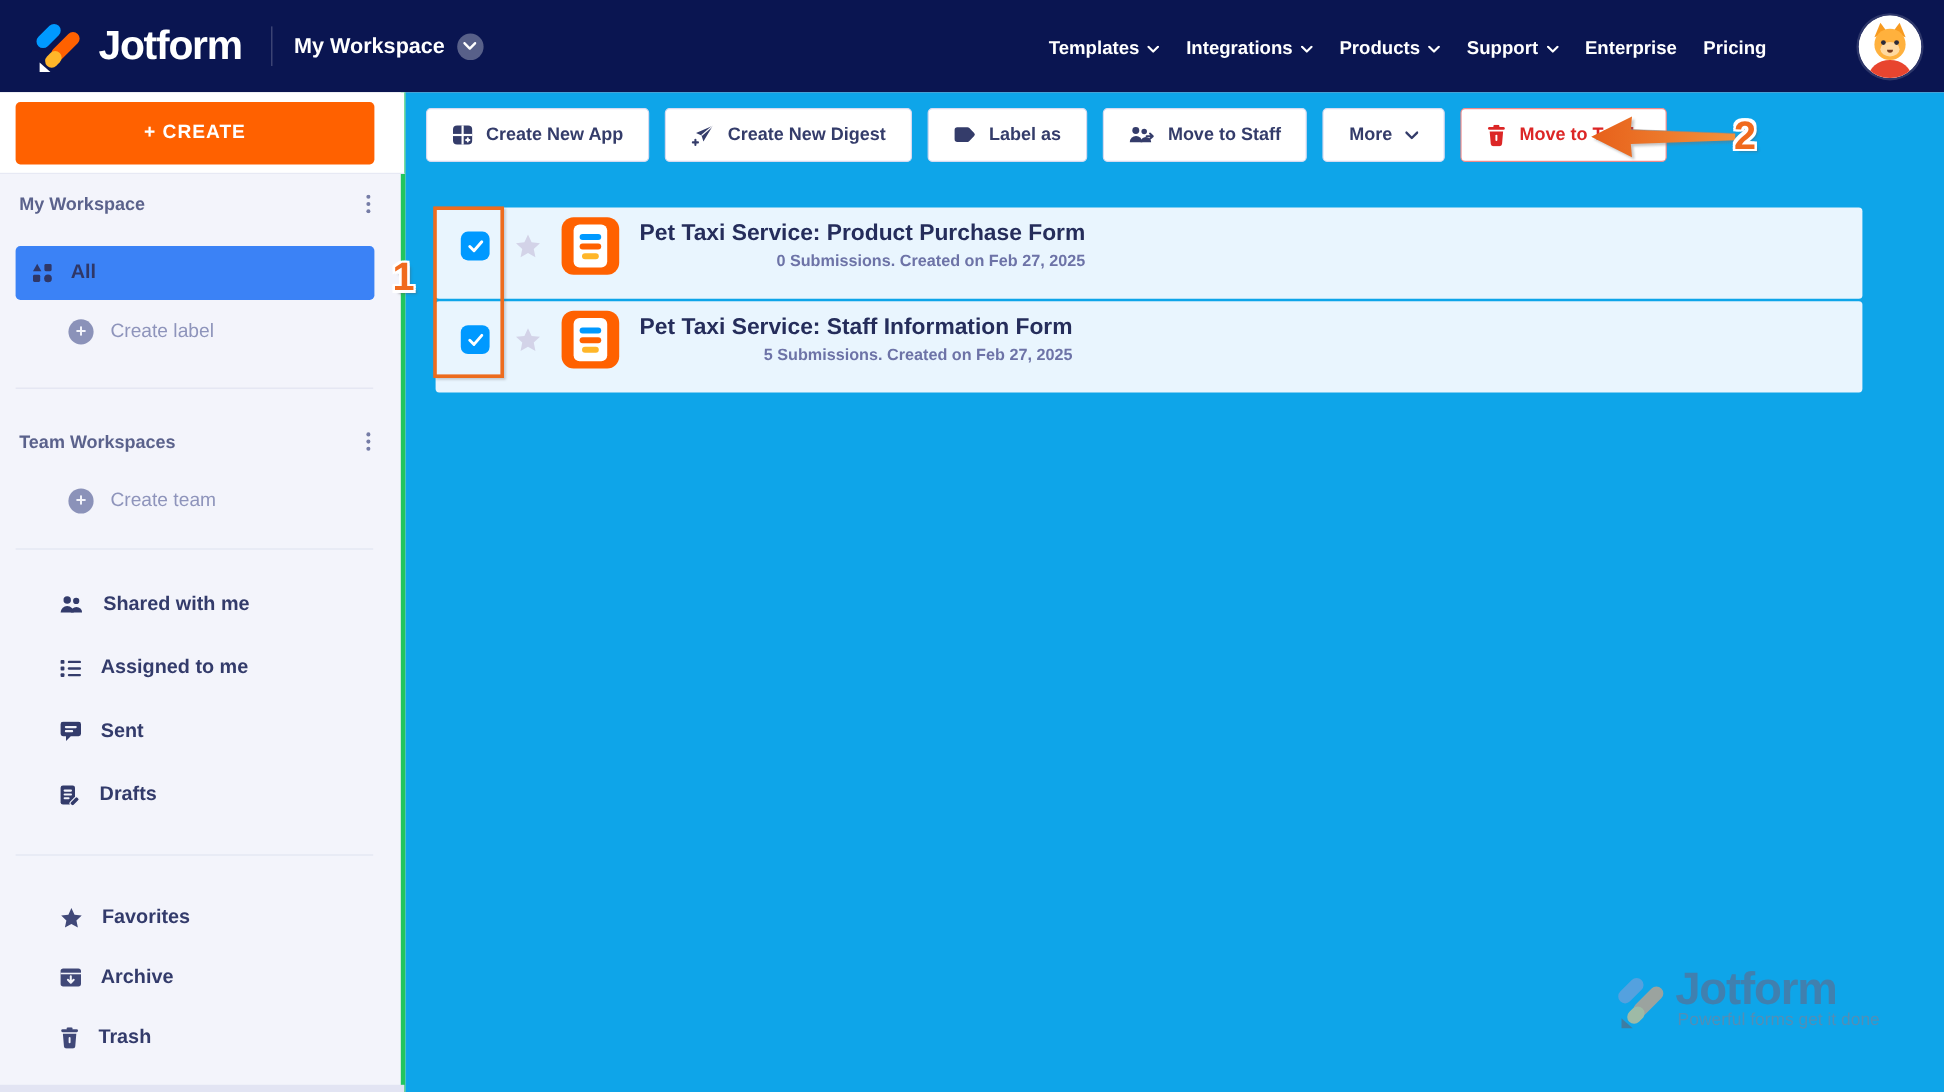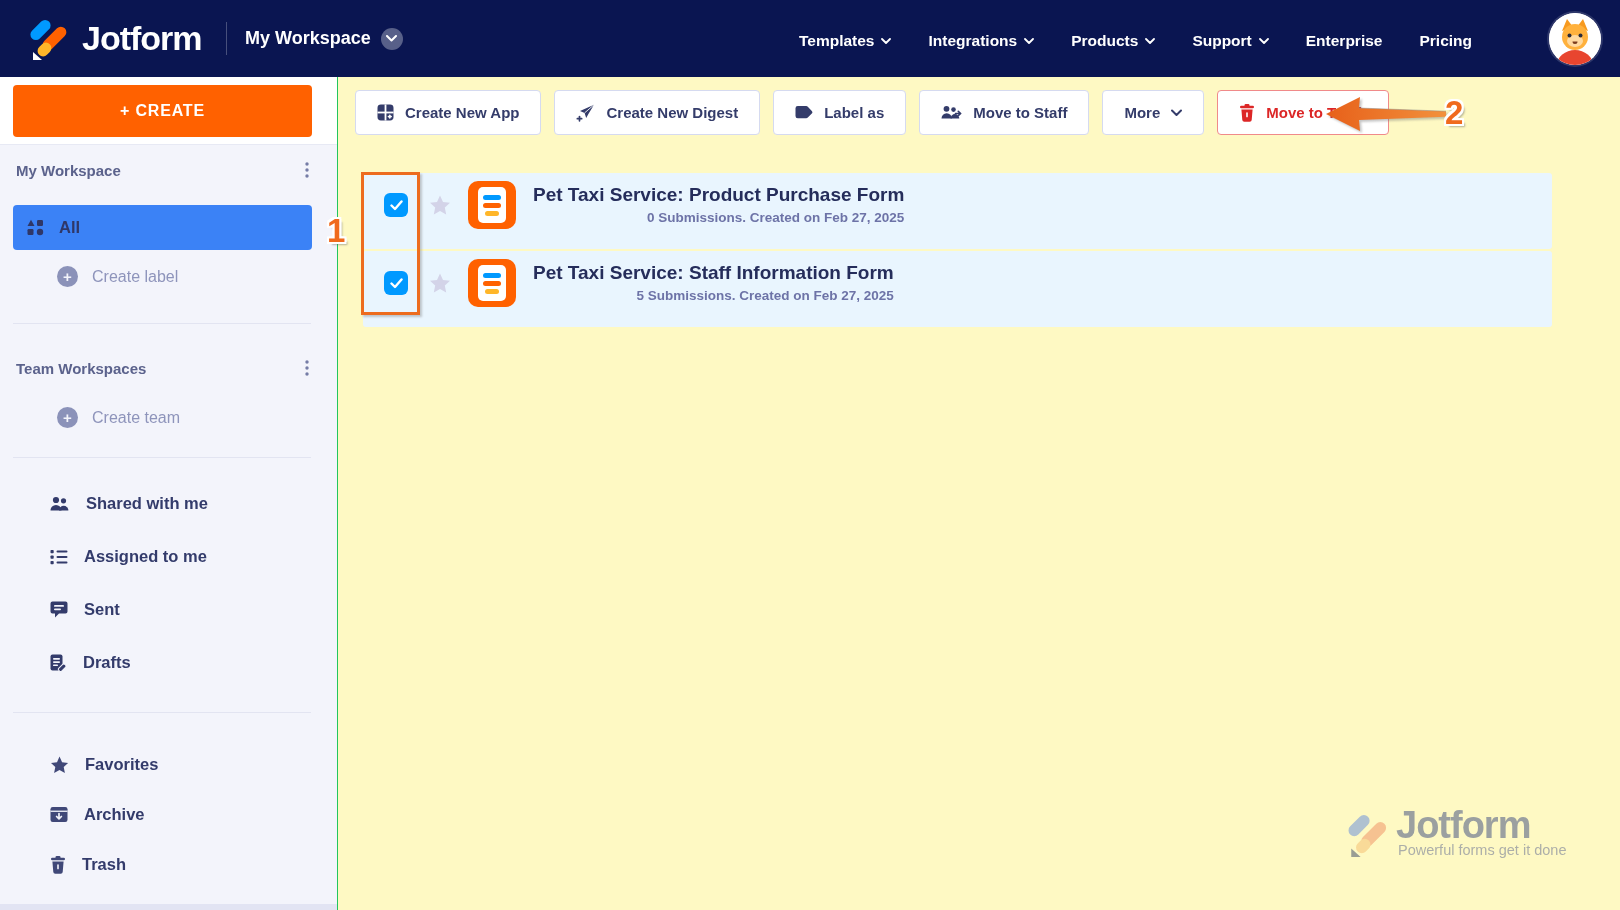--- a/index.html
+++ b/index.html
@@ -8,42 +8,42 @@
   #app { position:relative; width:1620px; height:910px; background:#fff; overflow:hidden; }
 
   
   .topbar { position:absolute; left:0; top:0; width:1620px; height:77px; background:#0a1551; }
   .brand-wrap { position:absolute; left:30px; top:0; height:77px; display:flex; align-items:center; gap:12px; }
   .brand-word { color:#fff; font-size:34px; font-weight:bold; letter-spacing:-1px; }
   .tb-sep { position:absolute; left:226px; top:22px; width:1px; height:33px; background:rgba(255,255,255,0.25); }
   .ws-wrap { position:absolute; left:245px; top:0; height:77px; display:flex; align-items:center; gap:10px; }
   .ws-label { color:#fff; font-size:18px; font-weight:bold; }
   .ws-badge { width:22px; height:22px; border-radius:50%; background:rgba(255,255,255,0.32); display:flex; align-items:center; justify-content:center; cursor:pointer; }
-  .topnav { position:absolute; right:148px; top:0; height:82px; display:flex; align-items:center; gap:37px; }
+  .topnav { position:absolute; right:148px; top:0; height:82px; display:flex; align-items:center; gap:22px; }
   .topnav-item { display:flex; align-items:center; gap:7px; color:#fff; font-size:15.5px; font-weight:600; cursor:pointer; }
   .avatar { position:absolute; left:1549px; top:13px; width:52px; height:52px; border-radius:50%; background:#fff; overflow:hidden; cursor:pointer; box-shadow:0 0 0 2px rgba(255,255,255,0.15); }
 
   
-  .sidebar { position:absolute; left:0; top:77px; width:338px; height:833px; background:#f3f4fb; border-right:1px solid #22c55e; }
+  .sidebar { position:absolute; left:0; top:77px; width:338px; height:833px; background:#f3f4fb; border-right:4px solid #22c55e; }
   .create-area { position:absolute; left:0; top:0; width:337px; height:68px; background:#fff; border-bottom:1px solid #e7e9f4; }
   .create-btn { position:absolute; left:13px; top:8px; width:299px; height:52px; background:#ff6100; border:none; border-radius:4px; color:#fff; font-family:"Liberation Sans",sans-serif; font-size:16px; font-weight:bold; letter-spacing:0.8px; cursor:pointer; }
   .sb-header { position:absolute; left:16px; width:300px; display:flex; align-items:center; justify-content:space-between; color:#5b628c; font-size:15px; font-weight:600; }
   .kebab { width:18px; height:18px; display:flex; align-items:center; justify-content:center; cursor:pointer; }
   .item-all { position:absolute; left:13px; top:128px; width:299px; height:45px; background:#3b82f6; border-radius:4px; display:flex; align-items:center; gap:15px; padding-left:14px; cursor:pointer; }
   .item-all .lbl { color:#2f3767; font-size:16.5px; font-weight:600; }
   .create-row { position:absolute; left:57px; display:flex; align-items:center; gap:14px; cursor:pointer; }
   .create-row .lbl { color:#8e94bb; font-size:16px; font-weight:500; }
   .plus-circle { width:21px; height:21px; border-radius:50%; background:#8b92b9; display:flex; align-items:center; justify-content:center; color:#f3f4fb; font-size:15px; font-weight:bold; line-height:1; }
   .sb-div { position:absolute; left:13px; width:298px; height:1px; background:#e2e4f1; }
   .sb-item { position:absolute; left:50px; display:flex; align-items:center; gap:16px; cursor:pointer; }
   .sb-item .lbl { color:#333b6b; font-size:16.5px; font-weight:600; }
   .sb-bottom-strip { position:absolute; left:0; bottom:0; width:337px; height:6px; background:#e2e4f3; }
 
   
-  .main { position:absolute; left:338px; top:77px; width:1282px; height:833px; background:#fef9c3; }
+  .main { position:absolute; left:338px; top:77px; width:1282px; height:833px; background:#0ea5e9; }
   .toolbar { position:absolute; left:17px; top:13px; display:flex; gap:13px; }
   .tb-btn { height:45px; background:#fff; border:1px solid #d5daf0; border-radius:4px; display:flex; align-items:center; gap:11px; padding:0 21px; color:#343c6a; font-family:"Liberation Sans",sans-serif; font-size:15px; font-weight:bold; cursor:pointer; }
   .tb-btn.danger { border-color:#f08a8a; color:#dc2626; }
   .form-row { position:absolute; left:25px; width:1189px; height:76px; background:#e9f5fe; border-radius:3px; display:flex; align-items:center; cursor:pointer;text-align:right; }
   .row-check { position:absolute; left:21px; top:20px; width:24px; height:24px; background:#0099ff; border-radius:6px; display:flex; align-items:center; justify-content:center; cursor:pointer; }
   .row-star { position:absolute; left:66px; top:21px; width:22px; height:22px; cursor:pointer; }
   .form-ic { position:absolute; left:105px; top:8px; width:48px; height:48px; background:#ff6100; border-radius:10px; display:flex; align-items:center; justify-content:center; }
   .form-ic .page { width:28px; height:36px; background:#fff; border-radius:5px; display:flex; flex-direction:column; justify-content:center; align-items:center; gap:3px; }
   .form-ic .bar { height:5px; border-radius:2.5px; }
   .row-text { position:absolute; left:170px; top:11px; }

